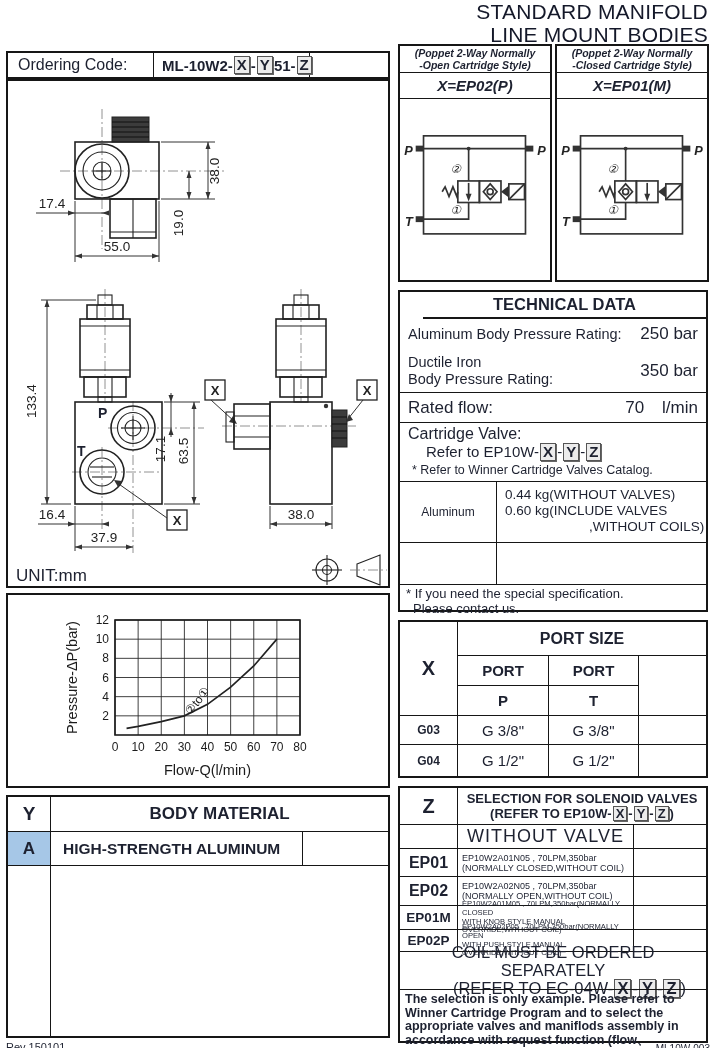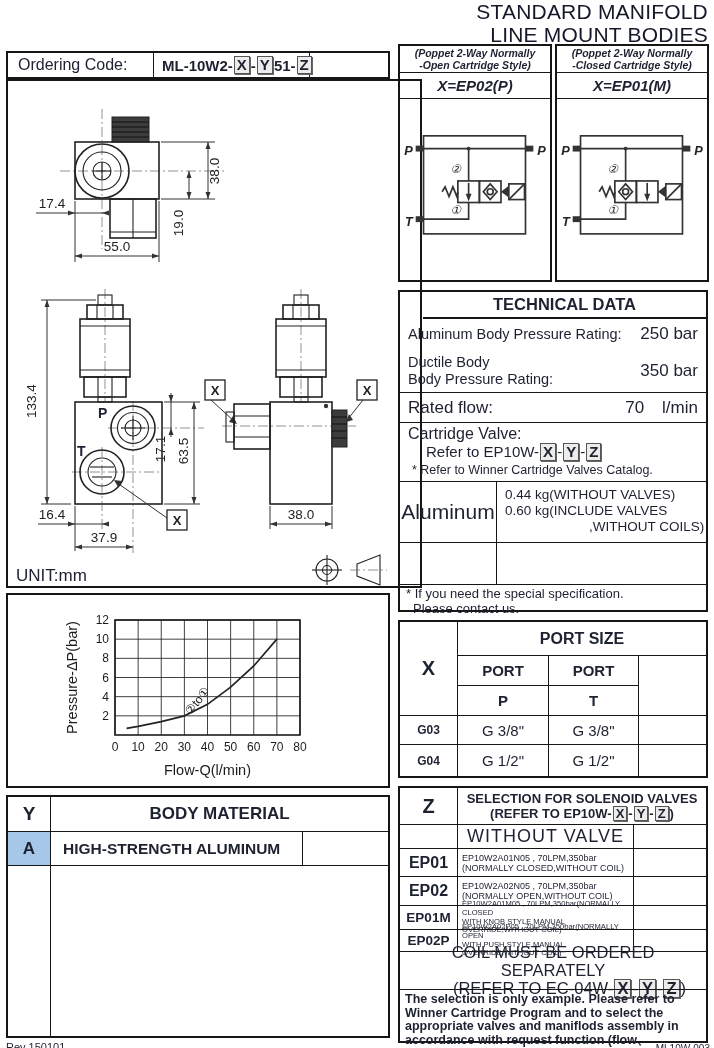--- a/index.html
+++ b/index.html
@@ -15,21 +15,21 @@
   
   .ordering{left:6px;top:51px;width:384px;height:28px;display:flex;align-items:center;}
   .ord-label{width:146px;height:100%;border-right:1.5px solid #161616;display:flex;align-items:center;
              padding-left:10px;font-size:16px;box-sizing:border-box;}
   .ord-code{width:156px;height:100%;border-right:1.5px solid #161616;display:flex;align-items:center;
             padding-left:8px;font-size:15px;font-weight:bold;box-sizing:border-box;white-space:nowrap;}
   .boxed{display:inline-block;border:1px solid #555;background:#ececec;box-shadow:1px 1px 0 #666;
          padding:0 2px;margin:0 1px;font-weight:bold;line-height:1.05;}
 
   
-  .drawbox{left:6px;top:79px;width:416px;height:509px;}
+  .drawbox{left:6px;top:79px;width:384px;height:509px;}
   .chartbox{left:6px;top:593px;width:384px;height:195px;}
 
   
   .matbox{left:6px;top:795px;width:384px;height:243px;display:grid;
           grid-template-columns:42px 252px auto;grid-template-rows:34px 34px auto;}
   .cell{display:flex;align-items:center;justify-content:center;box-sizing:border-box;}
   .bl{border-left:1.5px solid #161616;} .bt{border-top:1.5px solid #161616;}
   .mat-y{font-size:19px;font-weight:bold;}
   .mat-title{font-size:17px;font-weight:bold;}
   .mat-a{font-size:17px;font-weight:bold;}
@@ -50,21 +50,21 @@
               justify-content:center;font-weight:bold;font-size:16.5px;margin-left:23px;}
   .trow{display:flex;align-items:center;justify-content:space-between;padding:0 8px;box-sizing:border-box;}
   .tr1{height:30px;} .tr2{height:44px;border-bottom:1.5px solid #161616;}
   .tr3{height:30px;border-bottom:1.5px solid #161616;font-size:17px;}
   .tval{font-size:17px;white-space:nowrap;}
   .cart{height:58px;padding:2px 8px 0 8px;box-sizing:border-box;}
   .cart .l1{font-size:16px;} .cart .l2{font-size:15px;padding-left:18px;}
   .cart .l3{font-size:12.5px;padding-left:4px;margin-top:2px;}
   .wtable{border-top:1.5px solid #161616;display:grid;grid-template-columns:97px auto;
           grid-template-rows:60px 42px;}
-  .wmat{border-right:1.5px solid #161616;display:flex;align-items:center;justify-content:center;font-size:21px;}
+  .wmat{border-right:1.5px solid #161616;display:flex;align-items:center;justify-content:center;font-size:12px;}
   .wvals{padding:5px 0 0 8px;font-size:13.5px;line-height:16px;box-sizing:border-box;}
   .wvals .ind{padding-left:84px;}
   .wempty1{border-right:1.5px solid #161616;border-top:1px solid #161616;}
   .wempty2{border-top:1px solid #161616;}
   .technote{border-top:1.5px solid #161616;padding:2px 6px;font-size:13px;line-height:14.5px;box-sizing:border-box;}
 
   
   .portbox{left:398px;top:620px;width:310px;height:158px;display:grid;
            grid-template-columns:57px 91px 90px auto;grid-template-rows:33px 30px 30px 29px auto;}
   .p-x{font-size:20px;font-weight:bold;}
@@ -426,21 +426,21 @@
   </div>
 
   <div class="abs bx techbox">
     <div class="tech-title">TECHNICAL DATA</div>
     <div class="trow tr1">
       <span style="font-size:14.5px">Aluminum Body Pressure Rating:</span>
       <span class="tval">250 bar</span>
     </div>
     <div class="trow tr2">
       <span style="font-size:14.5px;line-height:17px">
-        <span>Ductile Body</span><br>
+        <span>Ductile Iron</span><br>
         <span>Body Pressure Rating:</span>
       </span>
       <span class="tval">350 bar</span>
     </div>
     <div class="trow tr3">
       <span>Rated flow:</span>
       <span style="display:flex;gap:18px">
         <span class="tval">70</span>
         <span class="tval">l/min</span>
       </span>

